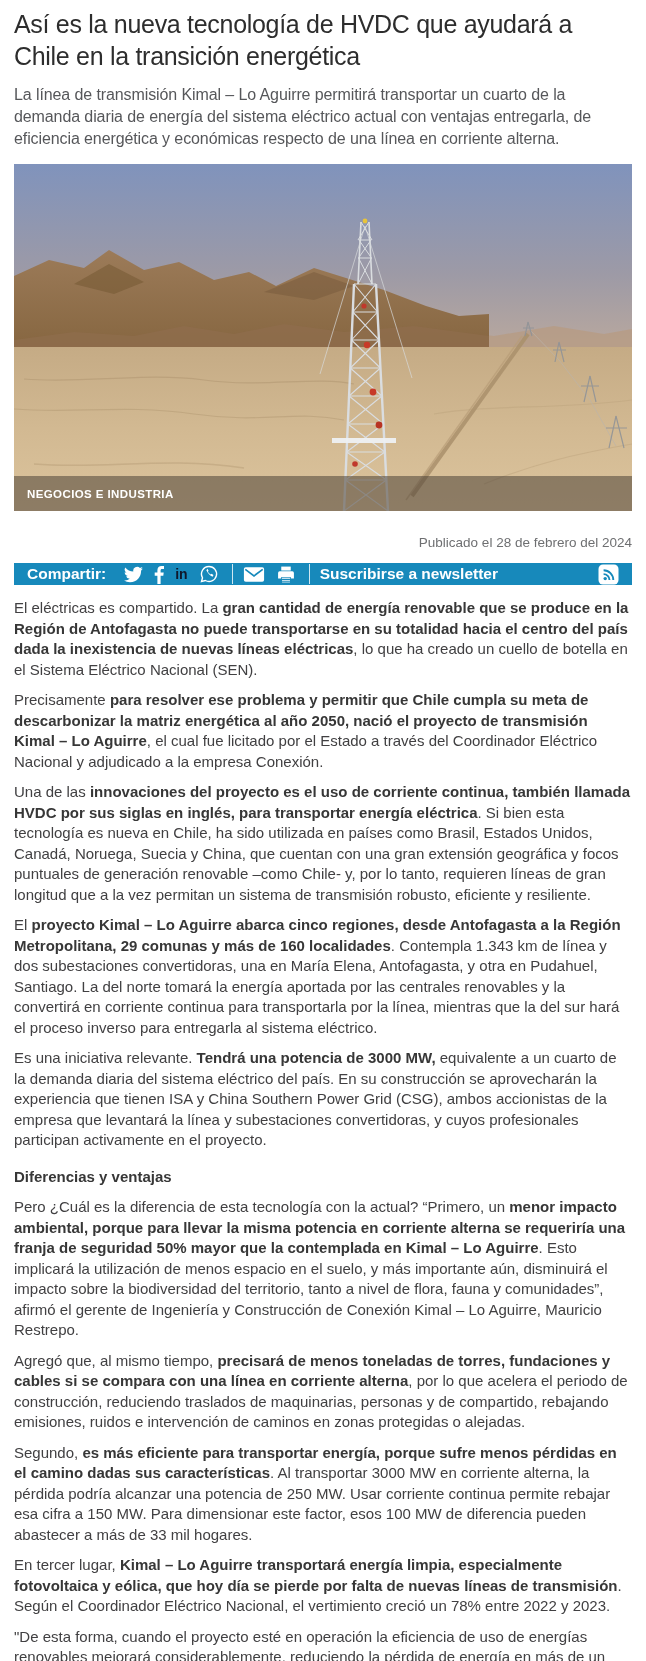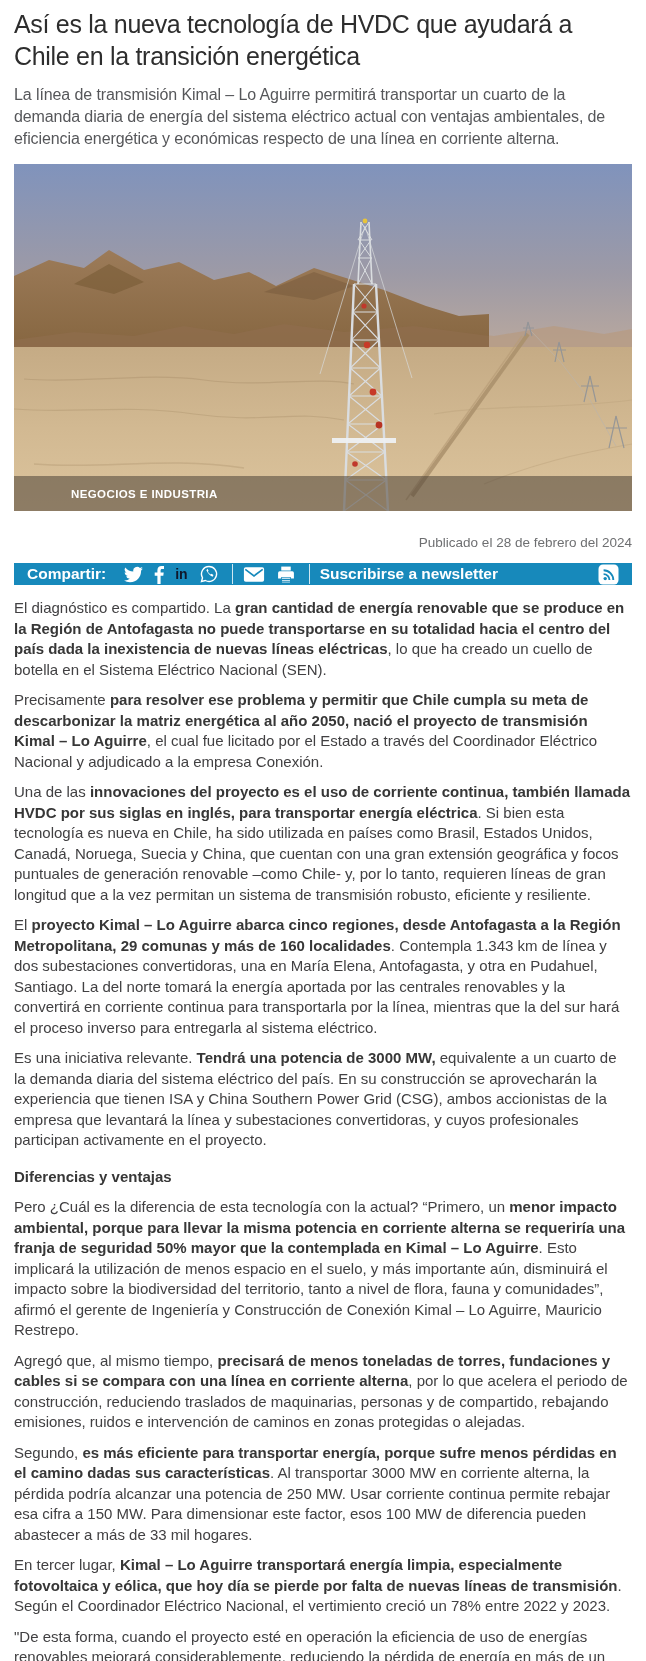--- a/index.html
+++ b/index.html
@@ -18,21 +18,21 @@
 
   .hero{position:relative;width:618px;height:347px;overflow:hidden;background:#c9b08b;}
   .hero svg{display:block;}
   .hero-band{
     position:absolute;left:0;right:0;bottom:0;height:35px;
     background:rgba(77,66,55,0.55);
     display:flex;align-items:center;
   }
   .hero-band .cat{
     color:#ffffff;font-size:11.5px;font-weight:bold;letter-spacing:0.4px;
-    padding-left:13px;text-transform:uppercase;margin-left:44px;
+    padding-left:13px;text-transform:uppercase;
   }
 
   .pubdate{
     margin:24px 0 13px 0;
     text-align:right;font-size:13.5px;color:#6e6f71;
   }
 
   .sharebar{
     width:618px;height:22px;background:#1789bb;
     display:flex;align-items:center;
@@ -51,21 +51,21 @@
   .article p.subhead{font-weight:bold;color:#373737;margin:16px 0 10px 0;}
   .article strong{font-weight:bold;color:#373737;}
 </style>
 </head>
 <body>
 
 <div class="page">
 
   <h1 class="headline">Así es la nueva tecnología de HVDC que ayudará a Chile en la transición energética</h1>
 
-  <p class="subtitle">La línea de transmisión Kimal – Lo Aguirre permitirá transportar un cuarto de la demanda diaria de energía del sistema eléctrico actual con ventajas ambientales, de eficiencia energética y económicas respecto de una línea en corriente alterna.</p>
+  <p class="subtitle">La línea de transmisión Kimal – Lo Aguirre permitirá transportar un cuarto de la demanda diaria de energía del sistema eléctrico actual con ventajas entregarla, de eficiencia energética y económicas respecto de una línea en corriente alterna.</p>
 
   <div class="hero">
     <svg width="618" height="347" viewBox="0 0 618 347" xmlns="http://www.w3.org/2000/svg">
       <defs>
         <linearGradient id="sky" x1="0" y1="0" x2="0" y2="1">
           <stop offset="0" stop-color="#8093bc"></stop>
           <stop offset="0.55" stop-color="#9d9aa6"></stop>
           <stop offset="1" stop-color="#bfab9c"></stop>
         </linearGradient>
         <linearGradient id="sand" x1="0" y1="0" x2="0" y2="1">
@@ -201,21 +201,21 @@
       <svg width="21" height="21" viewBox="0 0 21 21">
         <rect x="0.5" y="0.5" width="20" height="20" rx="4.5" fill="#fff"></rect>
         <circle cx="7.2" cy="14.6" r="1.7" fill="#1789bb"></circle>
         <path d="M5.6 10.1a5.9 5.9 0 0 1 5.9 5.9" stroke="#1789bb" stroke-width="1.9" fill="none"></path>
         <path d="M5.6 6.3a9.7 9.7 0 0 1 9.7 9.7" stroke="#1789bb" stroke-width="1.9" fill="none"></path>
       </svg>
     </span>
   </div>
 
   <div class="article">
-      <p><span>El diagnóstico es compartido. La </span><strong>gran cantidad de energía renovable que se produce en la Región de Antofagasta no puede transportarse en su totalidad hacia el centro del país dada la inexistencia de nuevas líneas eléctricas</strong><span>, lo que ha creado un cuello de botella en el Sistema Eléctrico Nacional (SEN).</span></p>
+      <p><span>El eléctricas es compartido. La </span><strong>gran cantidad de energía renovable que se produce en la Región de Antofagasta no puede transportarse en su totalidad hacia el centro del país dada la inexistencia de nuevas líneas eléctricas</strong><span>, lo que ha creado un cuello de botella en el Sistema Eléctrico Nacional (SEN).</span></p>
       <p><span>Precisamente </span><strong>para resolver ese problema y permitir que Chile cumpla su meta de descarbonizar la matriz energética al año 2050, nació el proyecto de transmisión Kimal – Lo Aguirre</strong><span>, el cual fue licitado por el Estado a través del Coordinador Eléctrico Nacional y adjudicado a la empresa Conexión.</span></p>
       <p><span>Una de las </span><strong>innovaciones del proyecto es el uso de corriente continua, también llamada HVDC por sus siglas en inglés, para transportar energía eléctrica</strong><span>. Si bien esta tecnología es nueva en Chile, ha sido utilizada en países como Brasil, Estados Unidos, Canadá, Noruega, Suecia y China, que cuentan con una gran extensión geográfica y focos puntuales de generación renovable –como Chile- y, por lo tanto, requieren líneas de gran longitud que a la vez permitan un sistema de transmisión robusto, eficiente y resiliente.</span></p>
       <p><span>El </span><strong>proyecto Kimal – Lo Aguirre abarca cinco regiones, desde Antofagasta a la Región Metropolitana, 29 comunas y más de 160 localidades</strong><span>. Contempla 1.343 km de línea y dos subestaciones convertidoras, una en María Elena, Antofagasta, y otra en Pudahuel, Santiago. La del norte tomará la energía aportada por las centrales renovables y la convertirá en corriente continua para transportarla por la línea, mientras que la del sur hará el proceso inverso para entregarla al sistema eléctrico.</span></p>
       <p><span>Es una iniciativa relevante. </span><strong>Tendrá una potencia de 3000 MW,</strong><span> equivalente a un cuarto de la demanda diaria del sistema eléctrico del país. En su construcción se aprovecharán la experiencia que tienen ISA y China Southern Power Grid (CSG), ambos accionistas de la empresa que levantará la línea y subestaciones convertidoras, y cuyos profesionales participan activamente en el proyecto.</span></p>
       <p class="subhead"><strong>Diferencias y ventajas</strong></p>
       <p><span>Pero ¿Cuál es la diferencia de esta tecnología con la actual? “Primero, un </span><strong>menor impacto ambiental, porque para llevar la misma potencia en corriente alterna se requeriría una franja de seguridad 50% mayor que la contemplada en Kimal – Lo Aguirre</strong><span>. Esto implicará la utilización de menos espacio en el suelo, y más importante aún, disminuirá el impacto sobre la biodiversidad del territorio, tanto a nivel de flora, fauna y comunidades”, afirmó el gerente de Ingeniería y Construcción de Conexión Kimal – Lo Aguirre, Mauricio Restrepo.</span></p>
       <p><span>Agregó que, al mismo tiempo, </span><strong>precisará de menos toneladas de torres, fundaciones y cables si se compara con una línea en corriente alterna</strong><span>, por lo que acelera el periodo de construcción, reduciendo traslados de maquinarias, personas y de compartido, rebajando emisiones, ruidos e intervención de caminos en zonas protegidas o alejadas.</span></p>
       <p><span>Segundo, </span><strong>es más eficiente para transportar energía, porque sufre menos pérdidas en el camino dadas sus características</strong><span>. Al transportar 3000 MW en corriente alterna, la pérdida podría alcanzar una potencia de 250 MW. Usar corriente continua permite rebajar esa cifra a 150 MW. Para dimensionar este factor, esos 100 MW de diferencia pueden abastecer a más de 33 mil hogares.</span></p>
       <p><span>En tercer lugar, </span><strong>Kimal – Lo Aguirre transportará energía limpia, especialmente fotovoltaica y eólica, que hoy día se pierde por falta de nuevas líneas de transmisión</strong><span>. Según el Coordinador Eléctrico Nacional, el vertimiento creció un 78% entre 2022 y 2023.</span></p>
       <p><span>"De esta forma, cuando el proyecto esté en operación la eficiencia de uso de energías renovables mejorará considerablemente, reduciendo la pérdida de energía en más de un 50% e impactando positivamente en los precios del Sistema Eléctrico Nacional (SEN)", sentenció Restrepo.</span></p>

